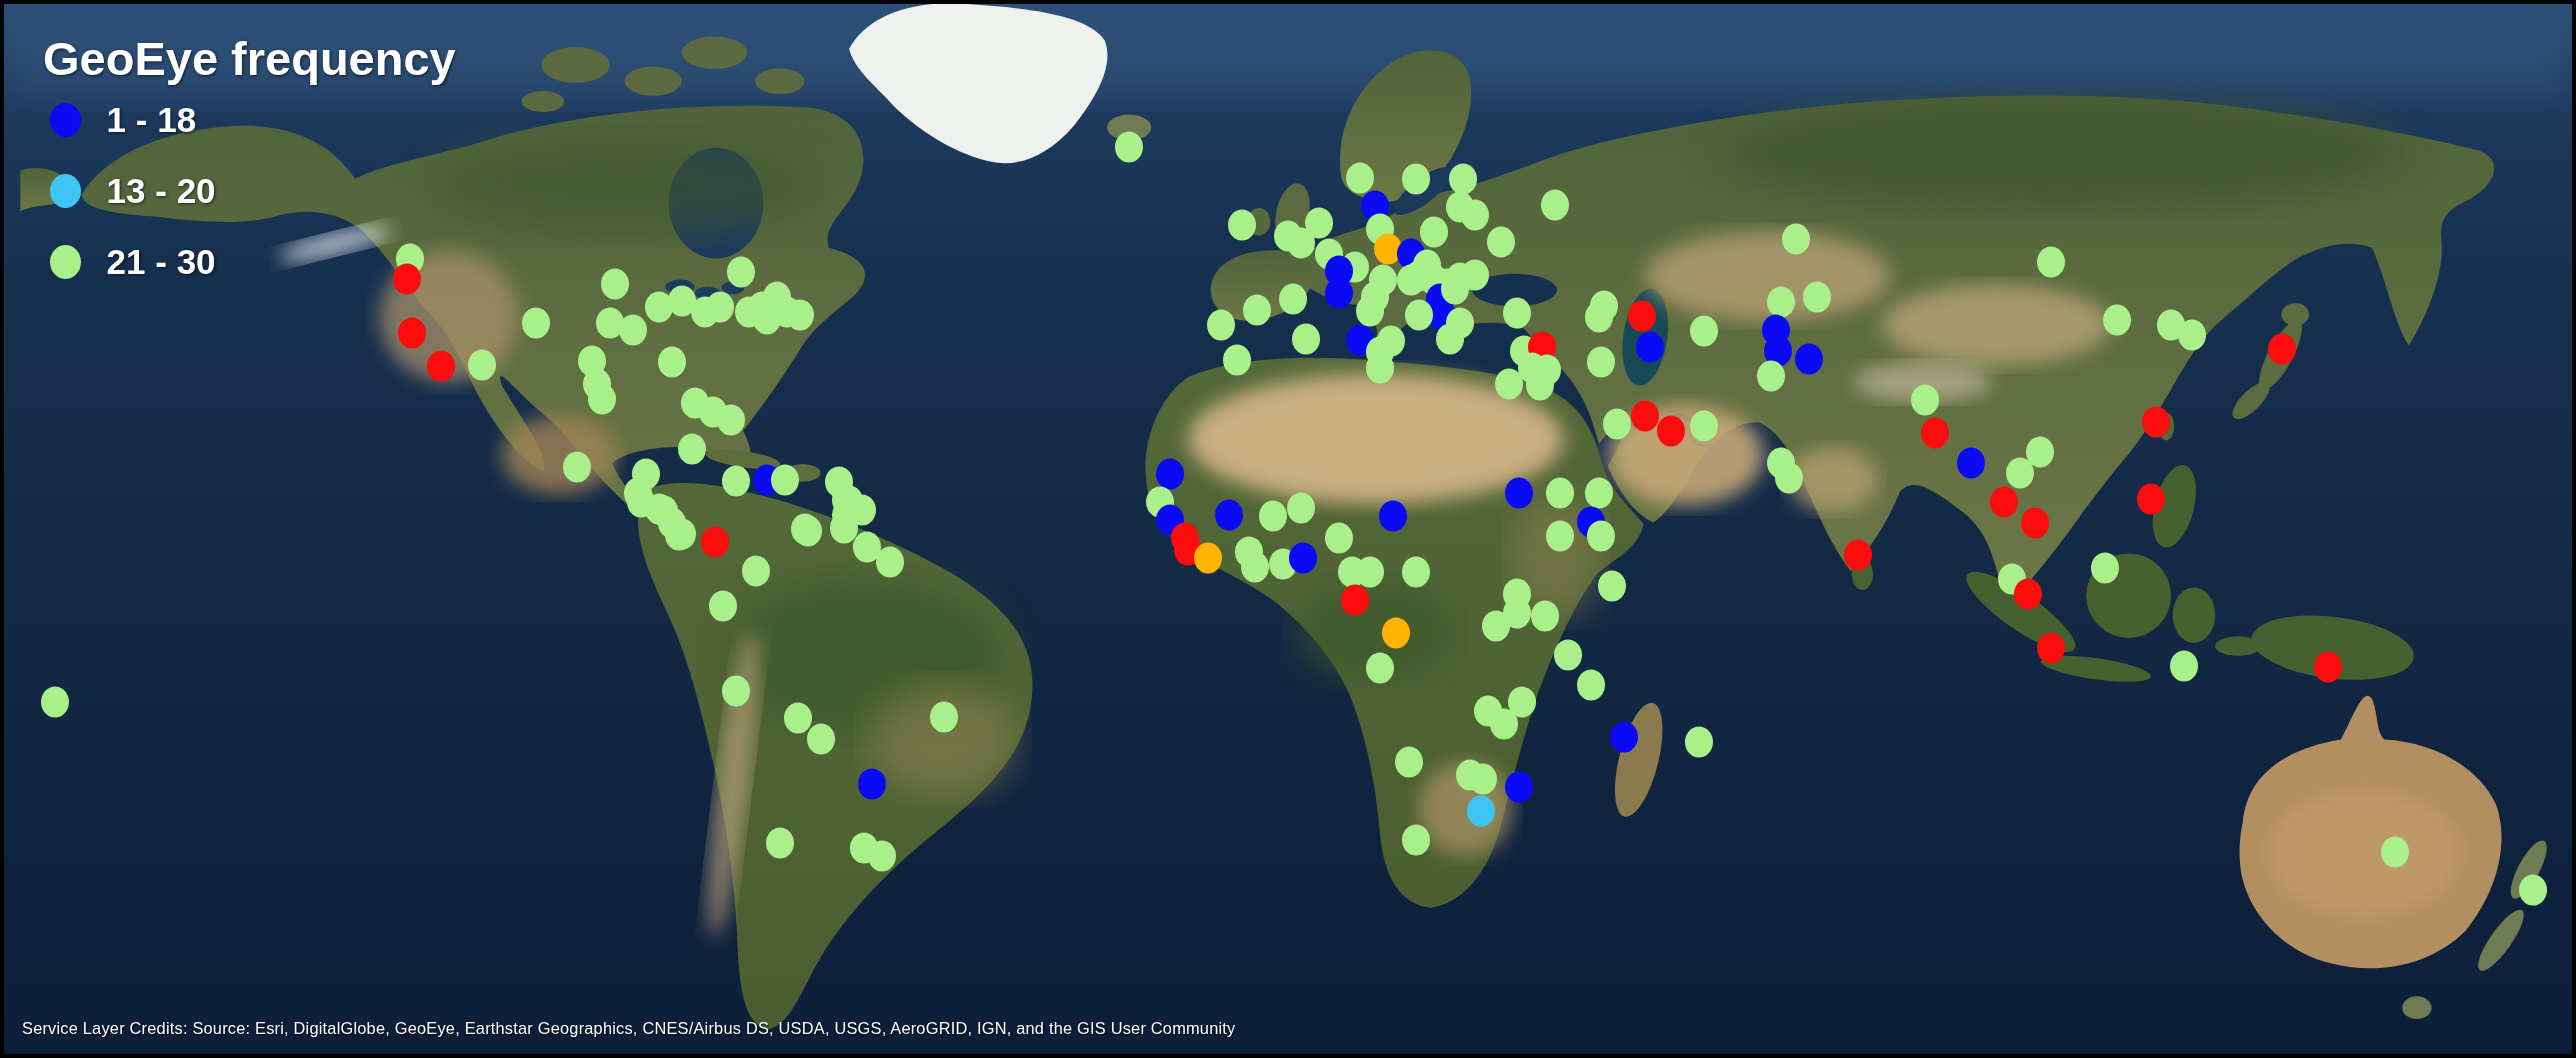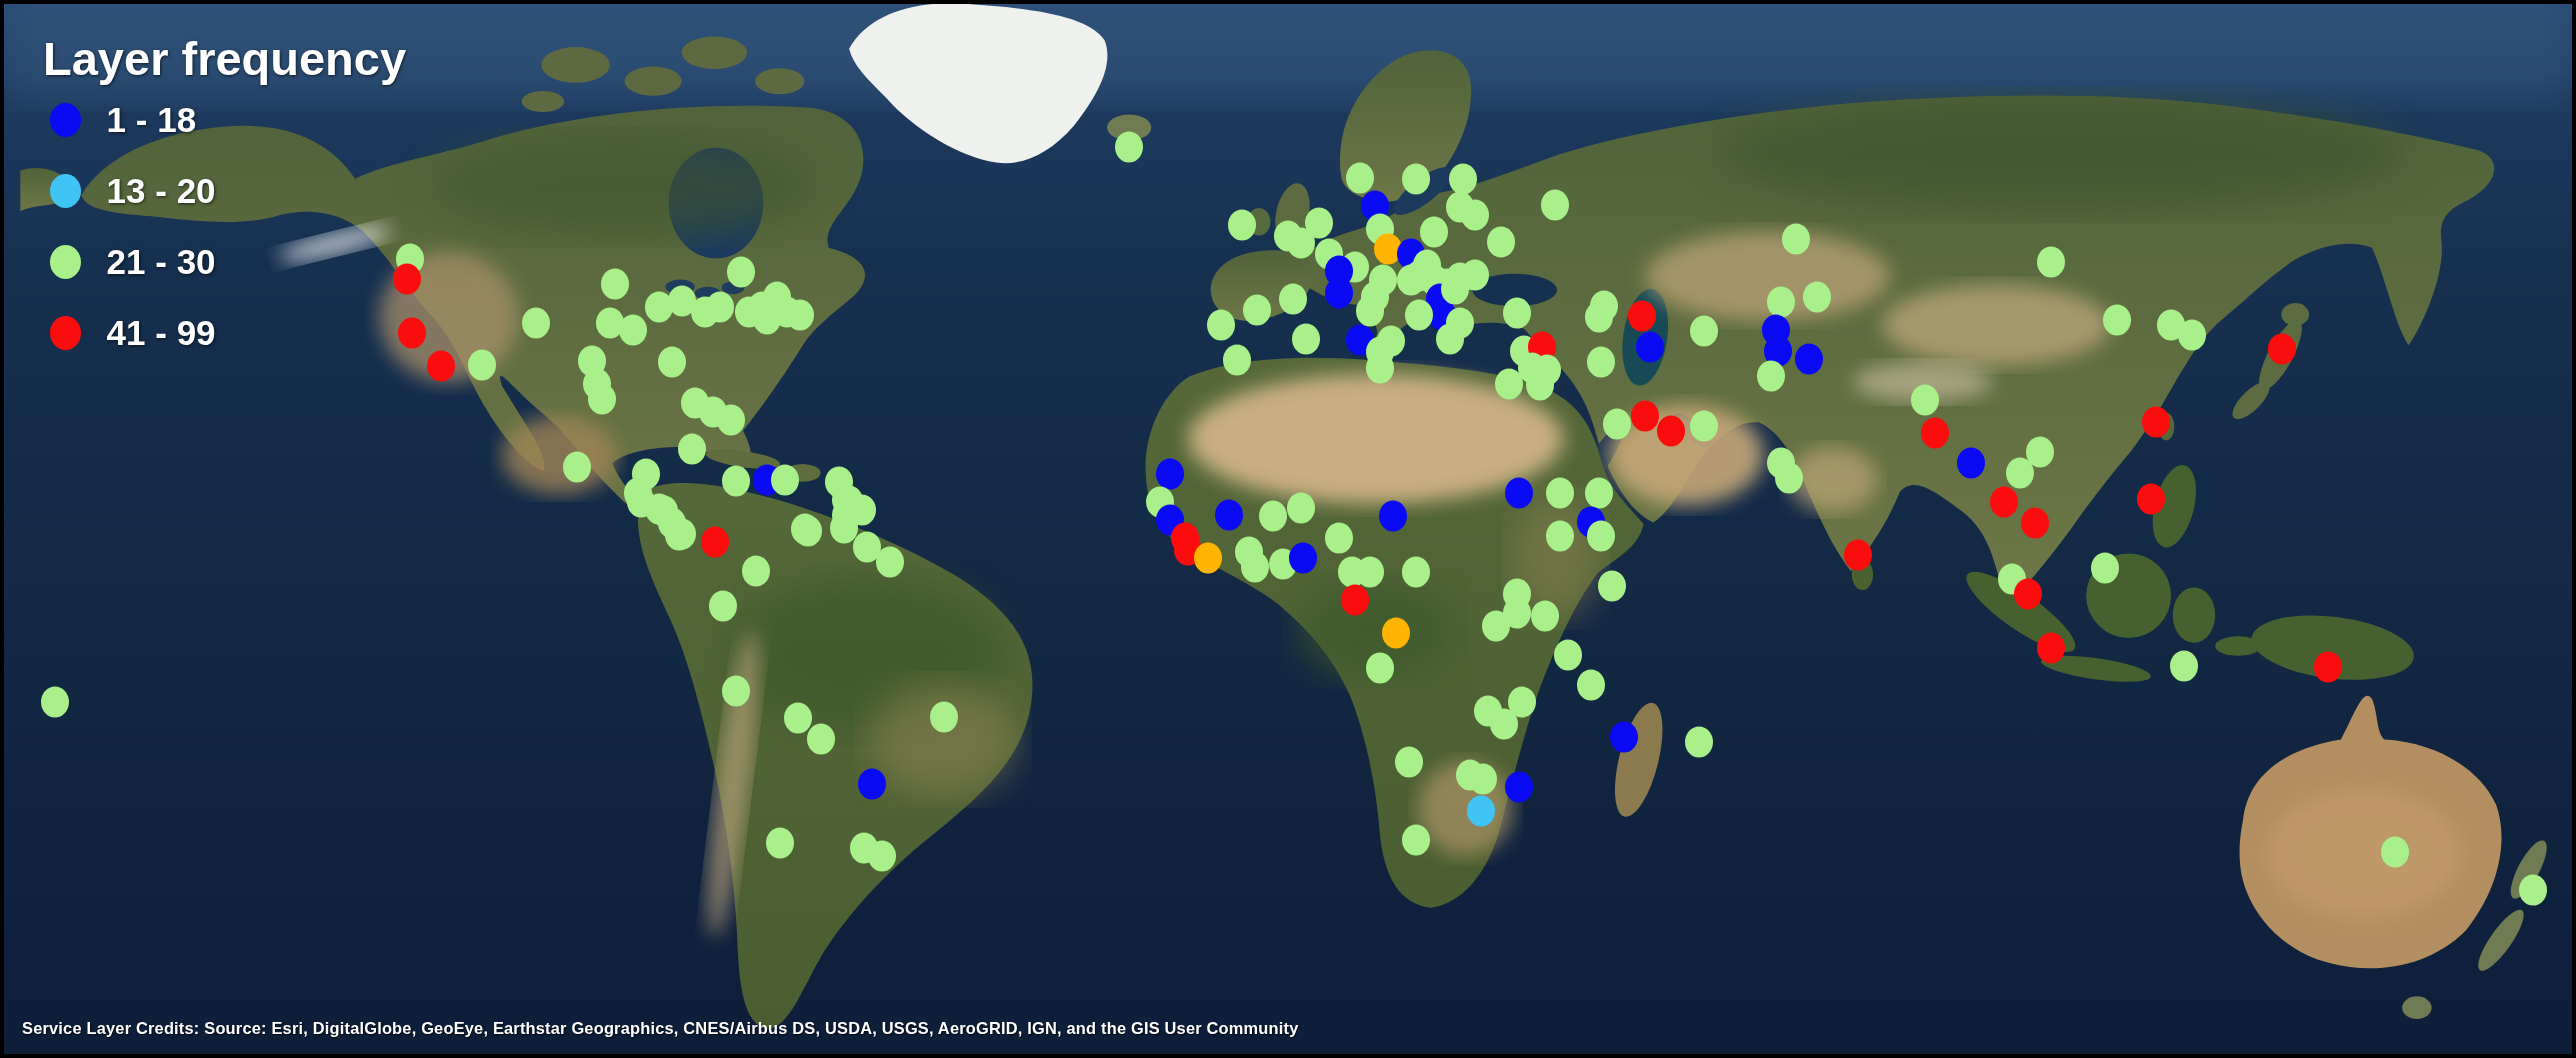--- a/index.html
+++ b/index.html
@@ -27,21 +27,21 @@
   }
   .legend-title{
     font-size:47px;font-weight:bold;letter-spacing:0;line-height:1.05;
   }
   .legend-rows{display:flex;flex-direction:column;gap:38px;margin-top:21px;margin-left:6.6px;}
   .legend-row{display:flex;align-items:center;height:33px;}
   .legend-swatch{width:31px;height:34px;border-radius:50%;flex:0 0 auto;}
   .legend-label{font-size:35px;font-weight:bold;margin-left:26px;}
   .credits{
     position:absolute;left:18px;bottom:16.4px;
-    color:#fff;font-size:16.4px;font-weight:700;
+    color:#fff;font-size:16.4px;font-weight:400;
     text-shadow:0.8px 0.8px 1.6px rgba(0,0,0,.8);
     letter-spacing:0.2px;
   }
 </style>
 </head>
 <body>
 
 <div class="stage">
 
   <svg class="map-canvas" viewBox="0 0 3145 1292" preserveAspectRatio="none">
@@ -423,36 +423,32 @@
       <div class="dot" style="left: 78.8%; top: 56.2%; background: rgb(251, 13, 13);"></div>
       <div class="dot" style="left: 81.8%; top: 53.7%; background: rgb(169, 240, 138);"></div>
       <div class="dot" style="left: 79.7%; top: 61.3%; background: rgb(251, 13, 13);"></div>
       <div class="dot" style="left: 84.9%; top: 63%; background: rgb(169, 240, 138);"></div>
       <div class="dot" style="left: 90.5%; top: 63.1%; background: rgb(251, 13, 13);"></div>
       <div class="dot" style="left: 93.1%; top: 80.8%; background: rgb(169, 240, 138);"></div>
       <div class="dot" style="left: 98.5%; top: 84.4%; background: rgb(169, 240, 138);"></div>
     </div>
 
   <div class="legend">
-    <div class="legend-title">Layer frequency</div>
+    <div class="legend-title">GeoEye frequency</div>
     <div class="legend-rows">
         <div class="legend-row">
           <span class="legend-swatch" style="background: rgb(10, 10, 245);"></span>
           <span class="legend-label">1 - 18</span>
         </div>
         <div class="legend-row">
           <span class="legend-swatch" style="background: rgb(63, 196, 243);"></span>
           <span class="legend-label">13 - 20</span>
         </div>
         <div class="legend-row">
           <span class="legend-swatch" style="background: rgb(169, 240, 138);"></span>
           <span class="legend-label">21 - 30</span>
         </div>
-        <div class="legend-row">
-          <span class="legend-swatch" style="background: rgb(251, 13, 13);"></span>
-          <span class="legend-label">41 - 99</span>
-        </div>
       </div>
   </div>
 
   <div class="credits">Service Layer Credits:  Source: Esri, DigitalGlobe, GeoEye, Earthstar Geographics, CNES/Airbus DS, USDA, USGS, AeroGRID, IGN, and the GIS User Community</div>
 </div>
 
 
 </body></html>

